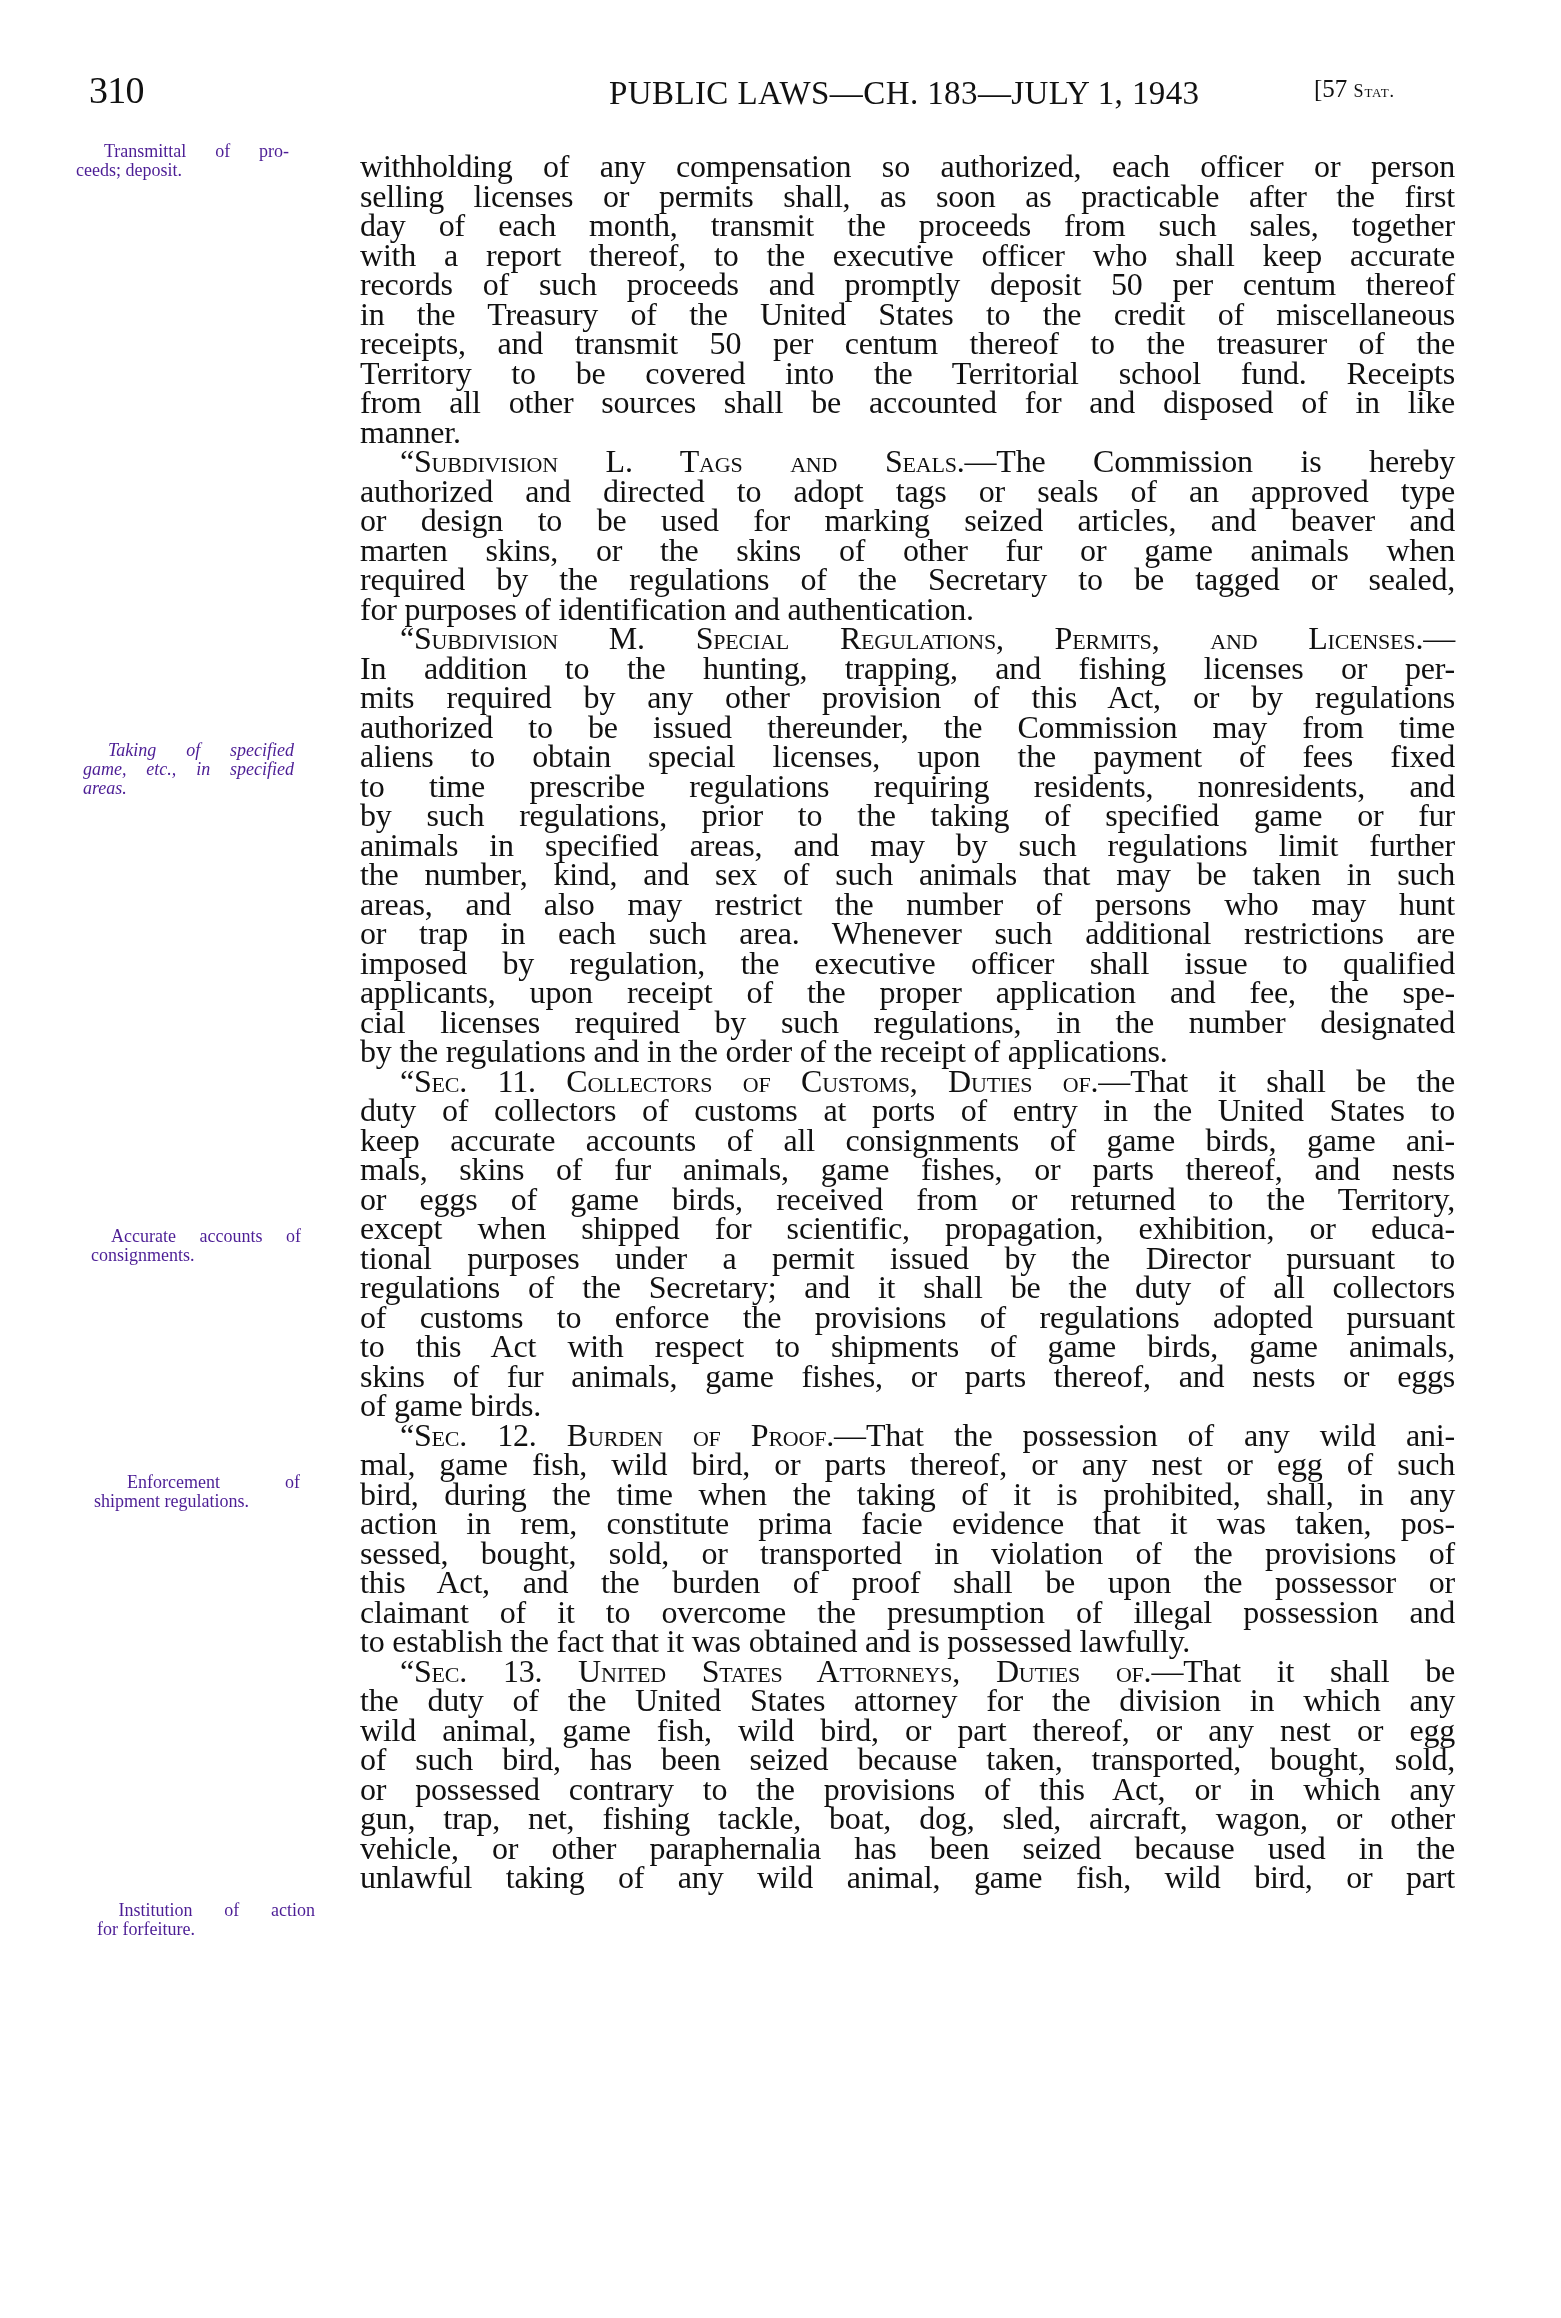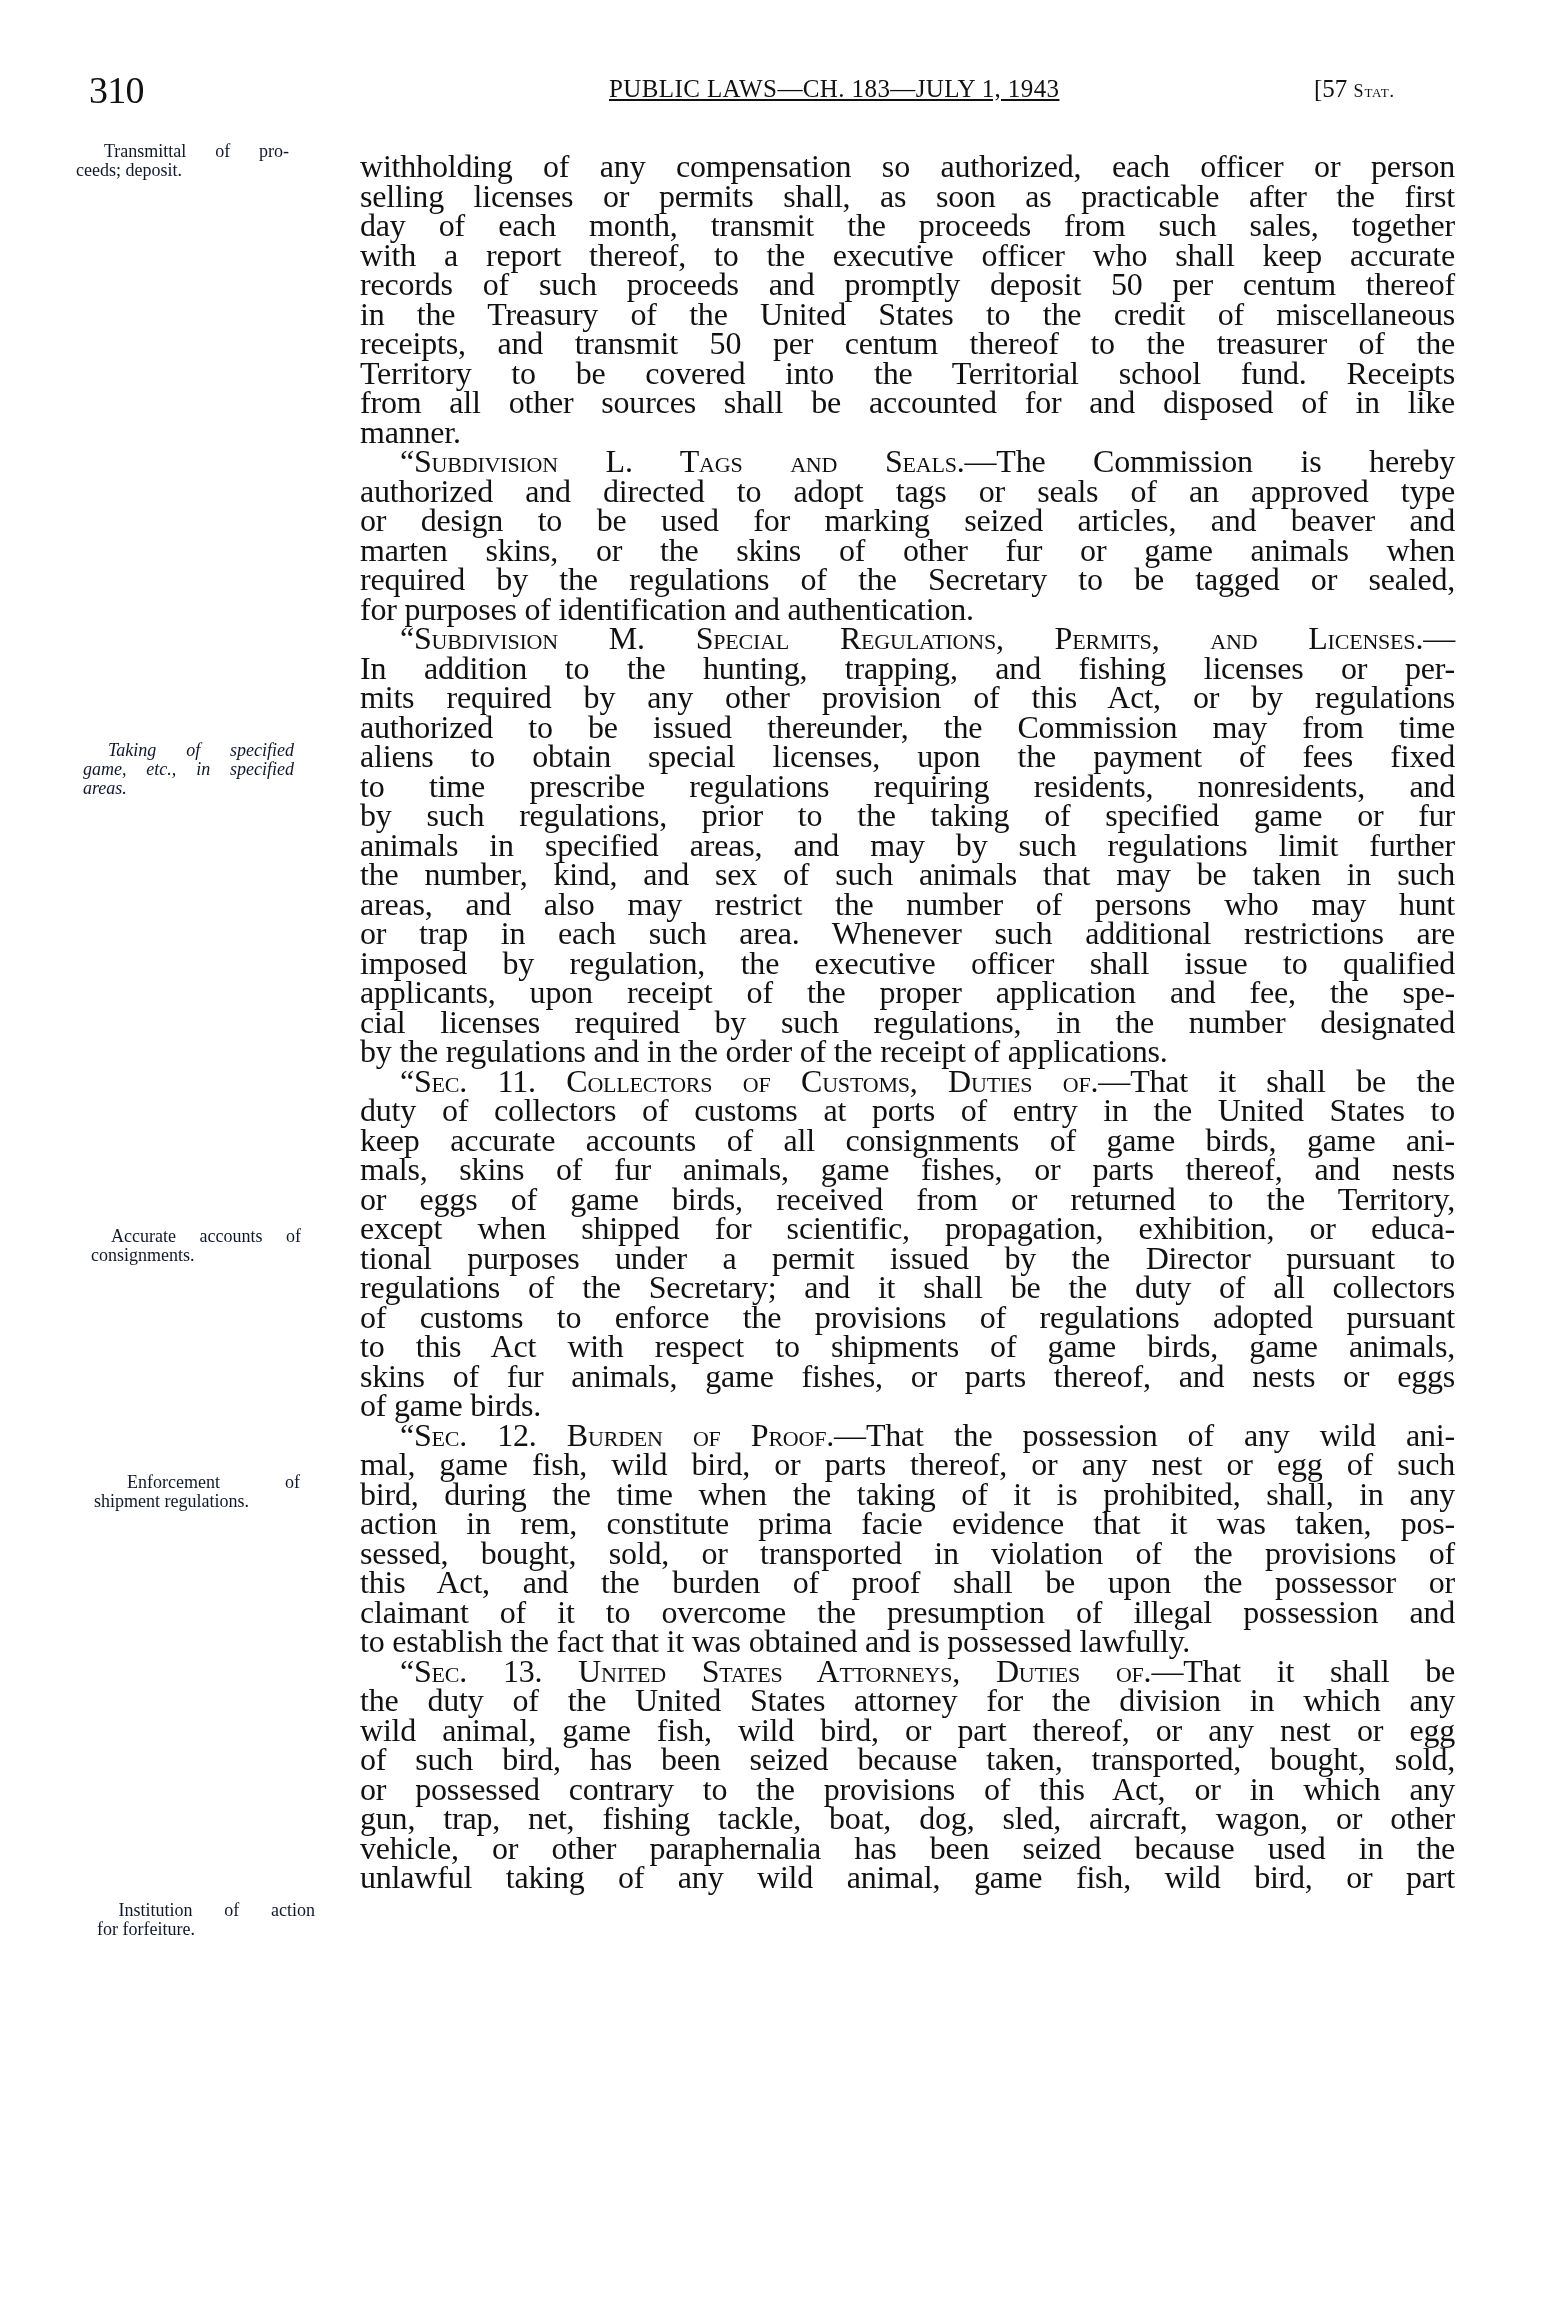--- a/index.html
+++ b/index.html
@@ -5,35 +5,35 @@
   html, body { margin: 0; padding: 0; background: #ffffff; }
   body {
     width: 1562px; height: 2319px; position: relative; overflow: hidden;
     font-family: "DejaVu Serif", "Liberation Serif", serif; color: #111;
   }
   .header {
     position: absolute; top: 68px; left: 0; width: 1486px; height: 50px;
     font-family: "Liberation Serif", serif;
   }
   .page-num { position: absolute; left: 89px; top: 0; font-size: 38px; letter-spacing: -0.8px; }
-  .running-title { position: absolute; left: 609px; top: 6.6px; font-size: 25px; letter-spacing: 0.4px; text-decoration: underline; }
+  .running-title { position: absolute; left: 609px; top: 6.6px; font-size: 33px; letter-spacing: 0.4px; }
   .vol { position: absolute; left: 1314px; top: 6.6px; font-size: 25px; }
   .vol .sc { font-size: 18px; letter-spacing: 0.8px; }
 
   .body-col {
     position: absolute; left: 360px; top: 152px; width: 1095px;
     font-family: "Liberation Serif", serif; font-size: 32px; line-height: 29.5px;
     text-align: justify; letter-spacing: -0.2px;
   }
   .para { margin: 0; }
   .sc { font-variant: small-caps; }
 
   .note {
     position: absolute; font-family: "Liberation Serif", serif;
-    font-size: 18px; line-height: 19px; text-align: right; width: 248px; color: #0f172a;
+    font-size: 18px; line-height: 19px; text-align: right; width: 248px; color: #4c1d95;
   }
   .line { display: block; white-space: nowrap; text-align-last: justify; }
   .line.last { text-align-last: left; }
 </style>
 </head>
 <body>
 
 <div class="header">
   <span class="page-num">310</span>
   <span class="running-title">PUBLIC LAWS—CH. 183—JULY 1, 1943</span>

